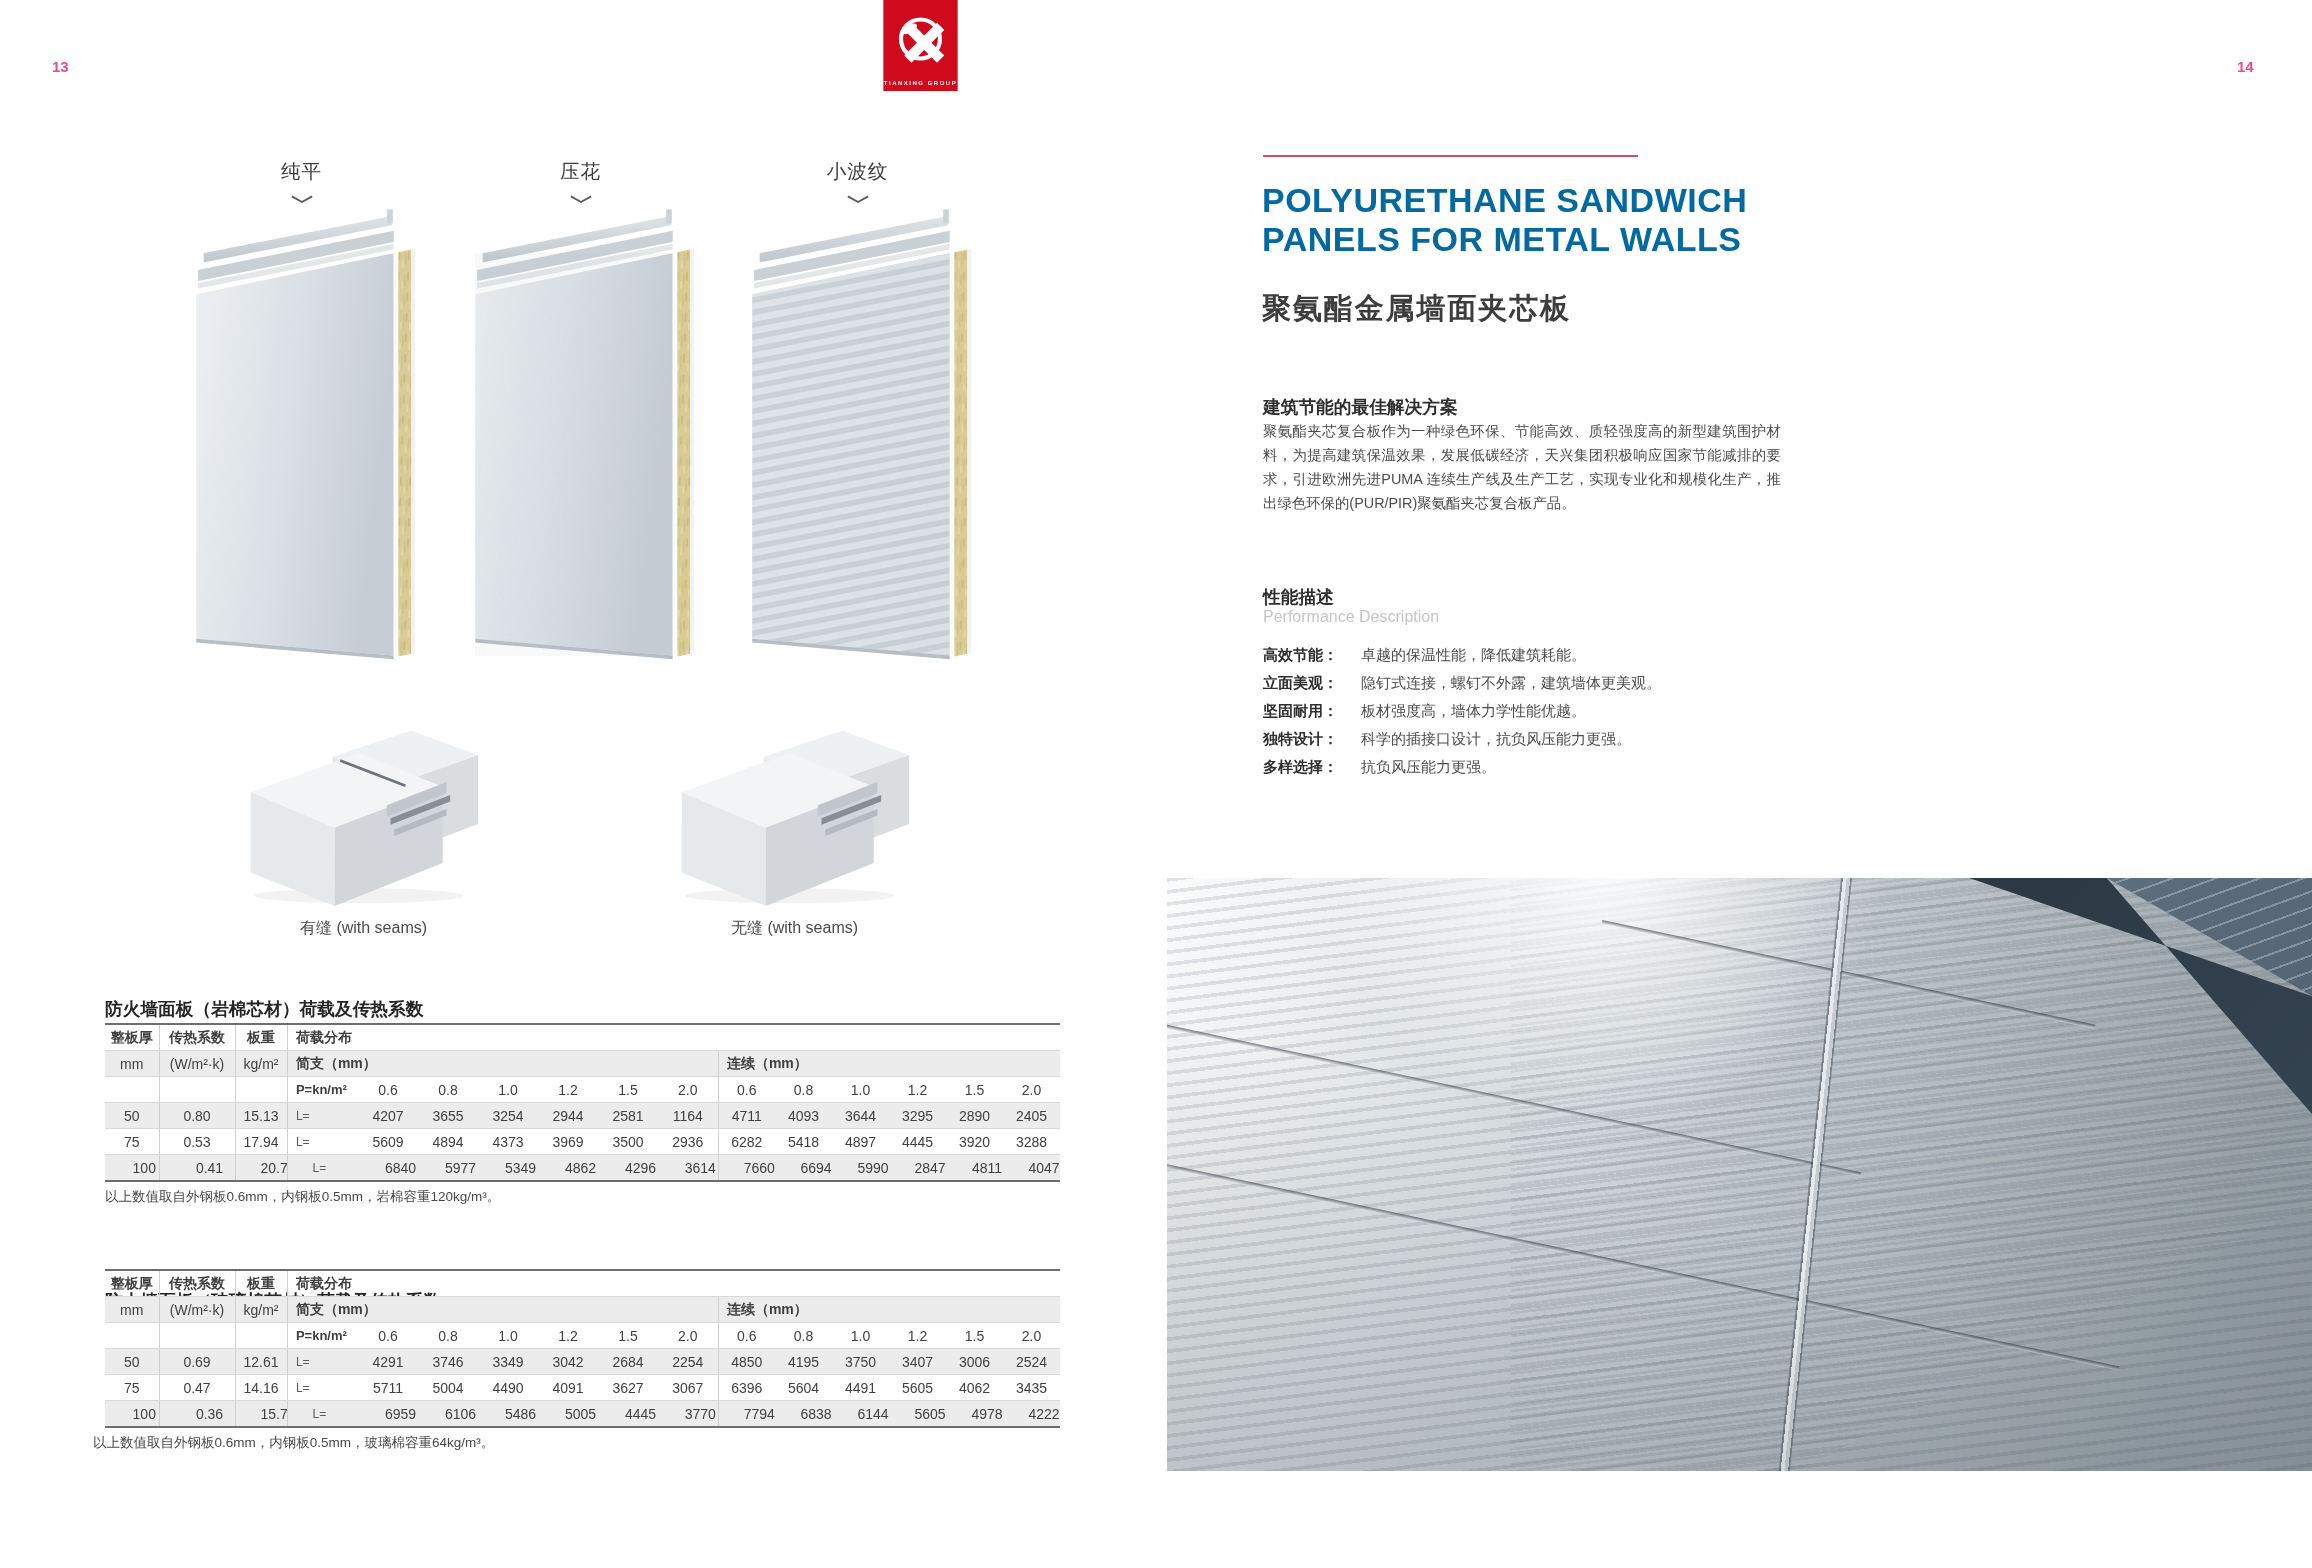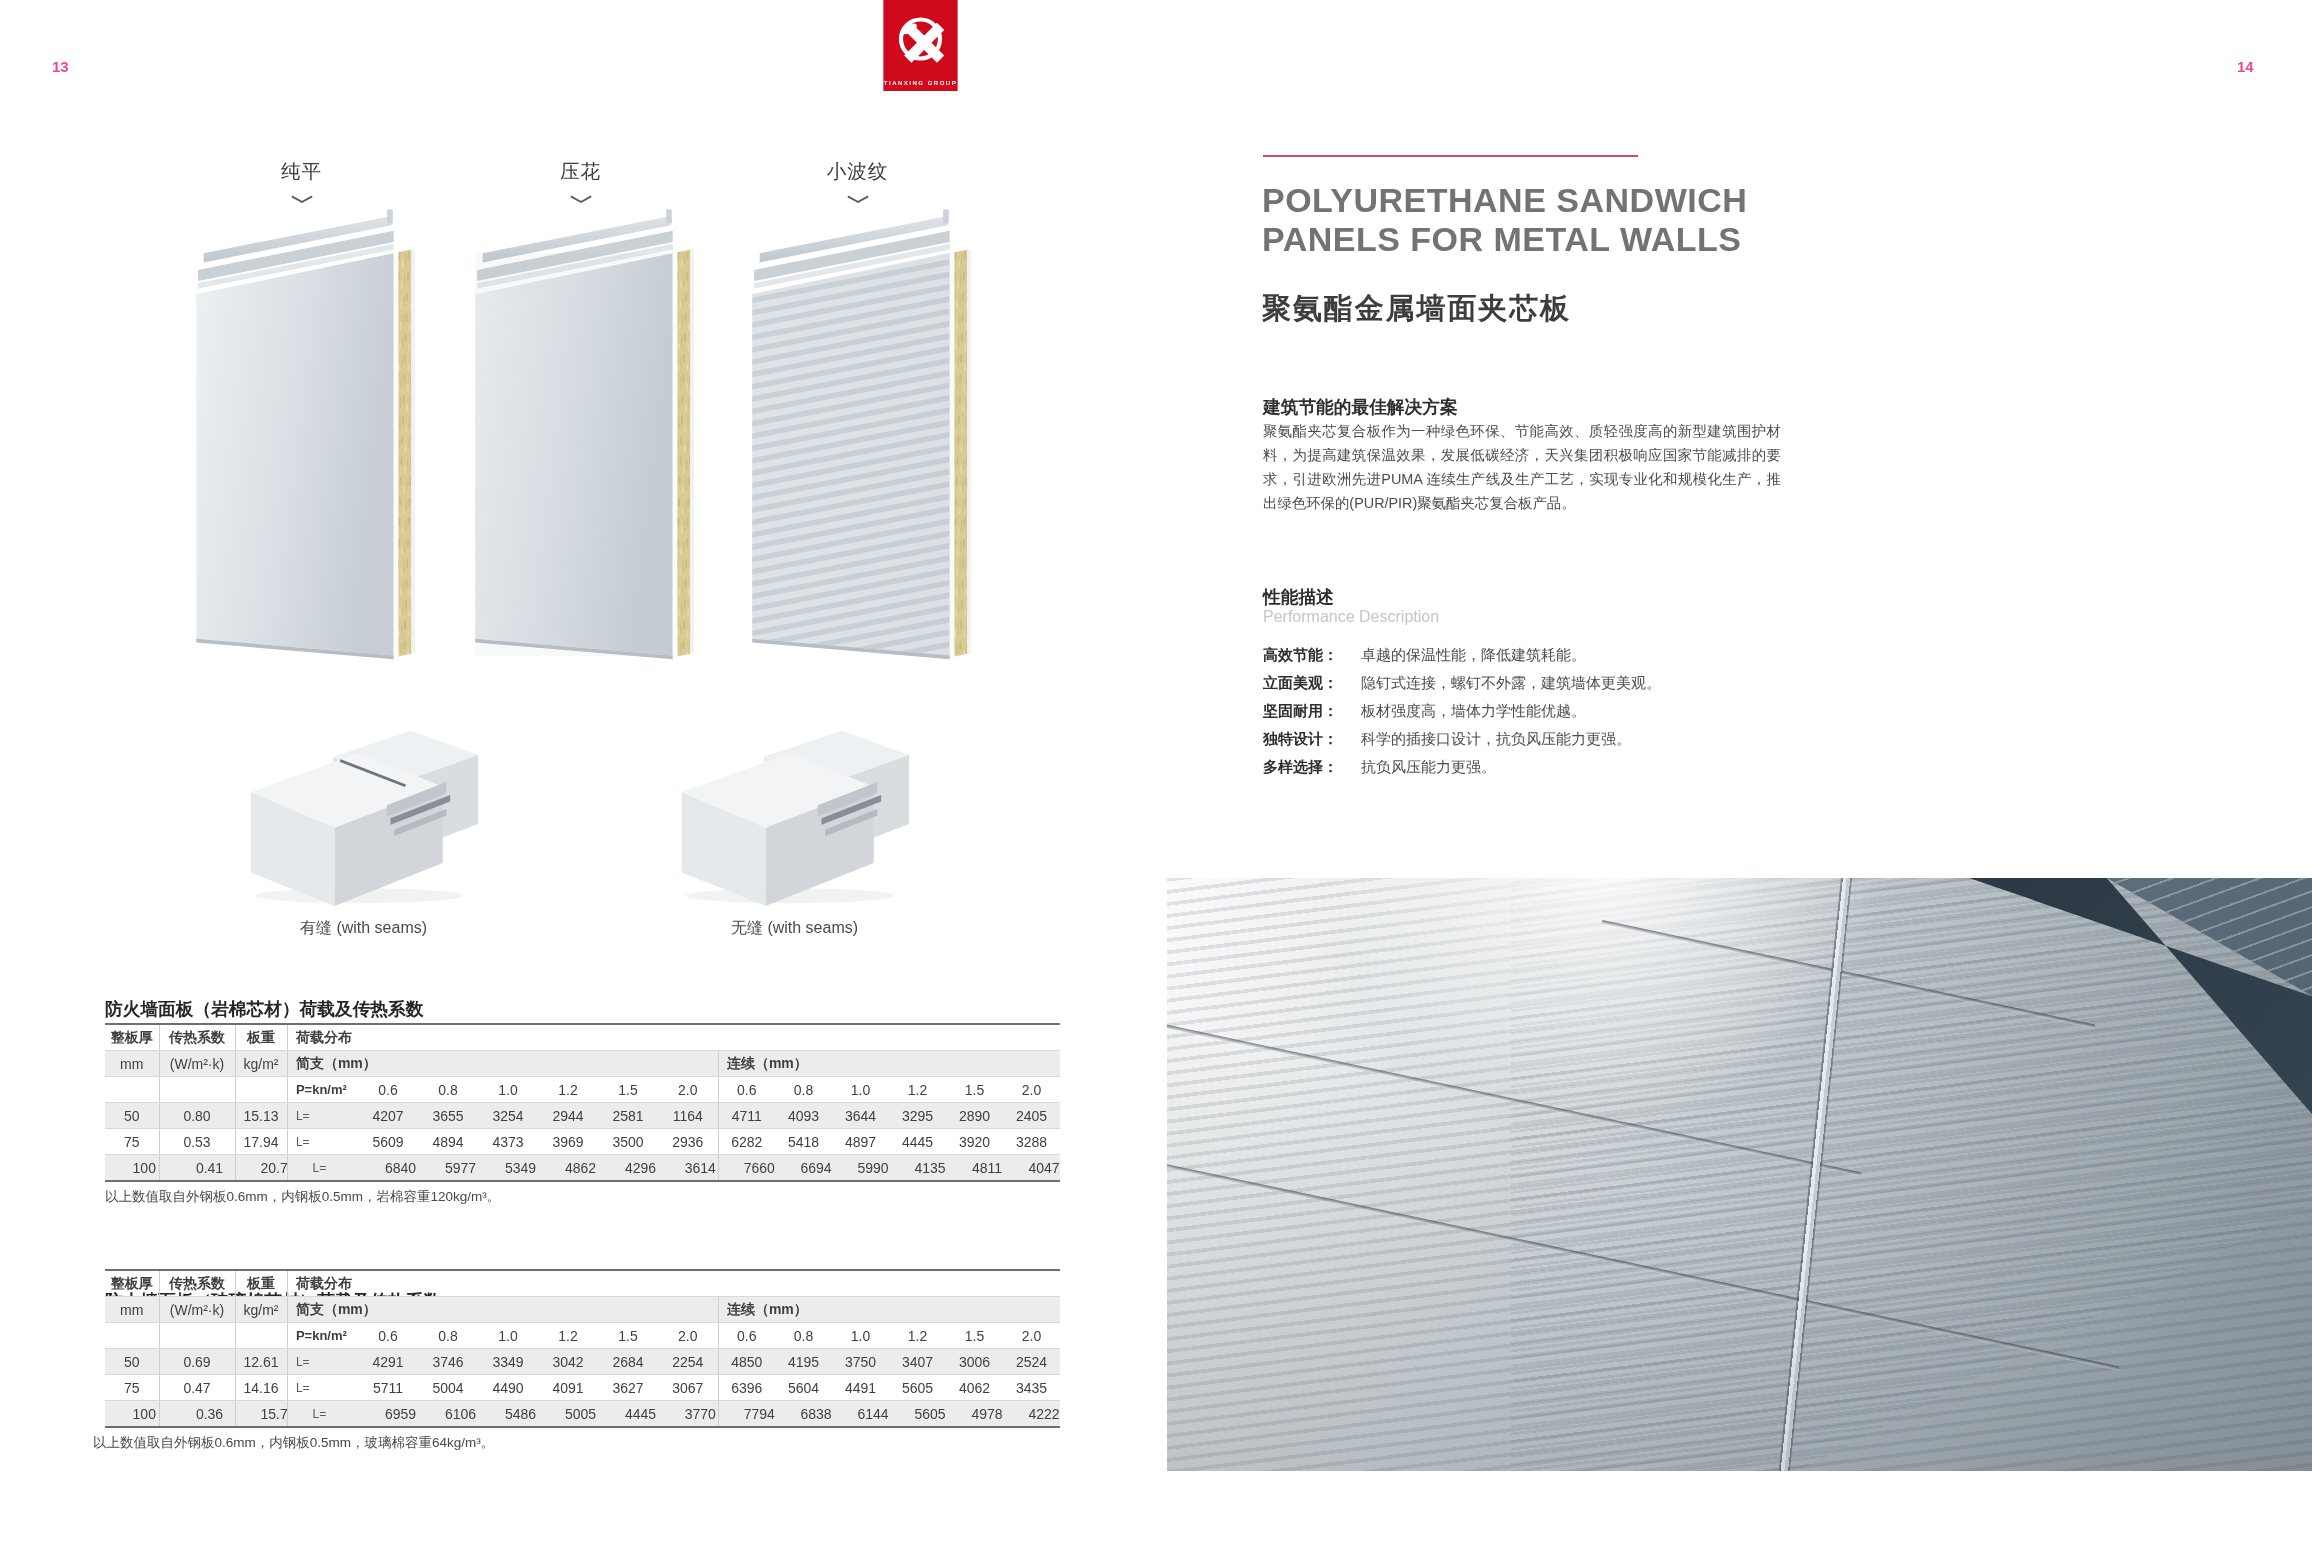--- a/index.html
+++ b/index.html
@@ -34,21 +34,21 @@
   .dtable td.b{font-weight:bold;}
   .dtable td.tl{text-align:left;padding-left:8.4px;}
   .dtable td.vr{border-right:0.9px solid #cfcfcf;}
   .dtable td.vl{border-left:0.9px solid #cfcfcf;}
   .dtable td.lsm{font-size:12px;color:#5a5a5a;text-align:left;padding-left:8.4px;}
   .dtable td.psm{font-size:13px;margin-top:48px;}
   .tnote{font-size:13.5px;color:#484848;}
 
   
   .redline{left:1263px;top:155px;width:375px;height:1.9px;background:#c9506b;}
-  .title-en{left:1262px;top:181px;font-size:34px;line-height:1.14;font-weight:bold;color:#737373;letter-spacing:0.5px;}
+  .title-en{left:1262px;top:181px;font-size:34px;line-height:1.14;font-weight:bold;color:#0369a1;letter-spacing:0.5px;}
   .title-cn{left:1262px;top:289px;font-size:29px;font-weight:bold;color:#3d3d3d;letter-spacing:1.9px;}
   .intro-h{left:1263px;top:395px;font-size:17.7px;font-weight:bold;color:#2e2e2e;}
   .intro-p{left:1263px;top:420px;width:518px;font-size:14.4px;line-height:1.66;color:#4c4c4c;text-align:justify;}
   .perf-cn{left:1263px;top:585px;font-size:17.7px;font-weight:bold;color:#2e2e2e;}
   .perf-en{left:1263px;top:608px;font-size:16px;color:#c5c5c5;}
   .features{left:1263px;top:641px;width:541px;}
   .feat{height:28px;font-size:15px;line-height:28px;white-space:nowrap;}
   .feat .fl{font-weight:bold;color:#2e2e2e;margin-right:23px;}
   .feat .ft{color:#4c4c4c;}
 
@@ -302,21 +302,21 @@
       <td class="lsm">L=</td>
       <td>6840</td>
           <td>5977</td>
           <td>5349</td>
       <td>4862</td>
           <td>4296</td>
           <td>3614</td>
       <td class="vl">7660</td>
           <td>6694</td>
           <td>5990</td>
-      <td>4135</td>
+      <td>2847</td>
           <td>4811</td>
           <td>4047</td>
     </tr>
   </tbody>
     </table>
   <div class="abs tnote" style="left:105px;top:1188px;">以上数值取自外钢板0.6mm，内钢板0.5mm，岩棉容重120kg/m³。</div>
 
   <div class="abs ttitle" style="left:105px;top:1244px;margin-top:45px;">防火墙面板（玻璃棉芯材）荷载及传热系数</div>
   <table class="dtable abs" style="left:105px;top:1269px;">
     <colgroup>

